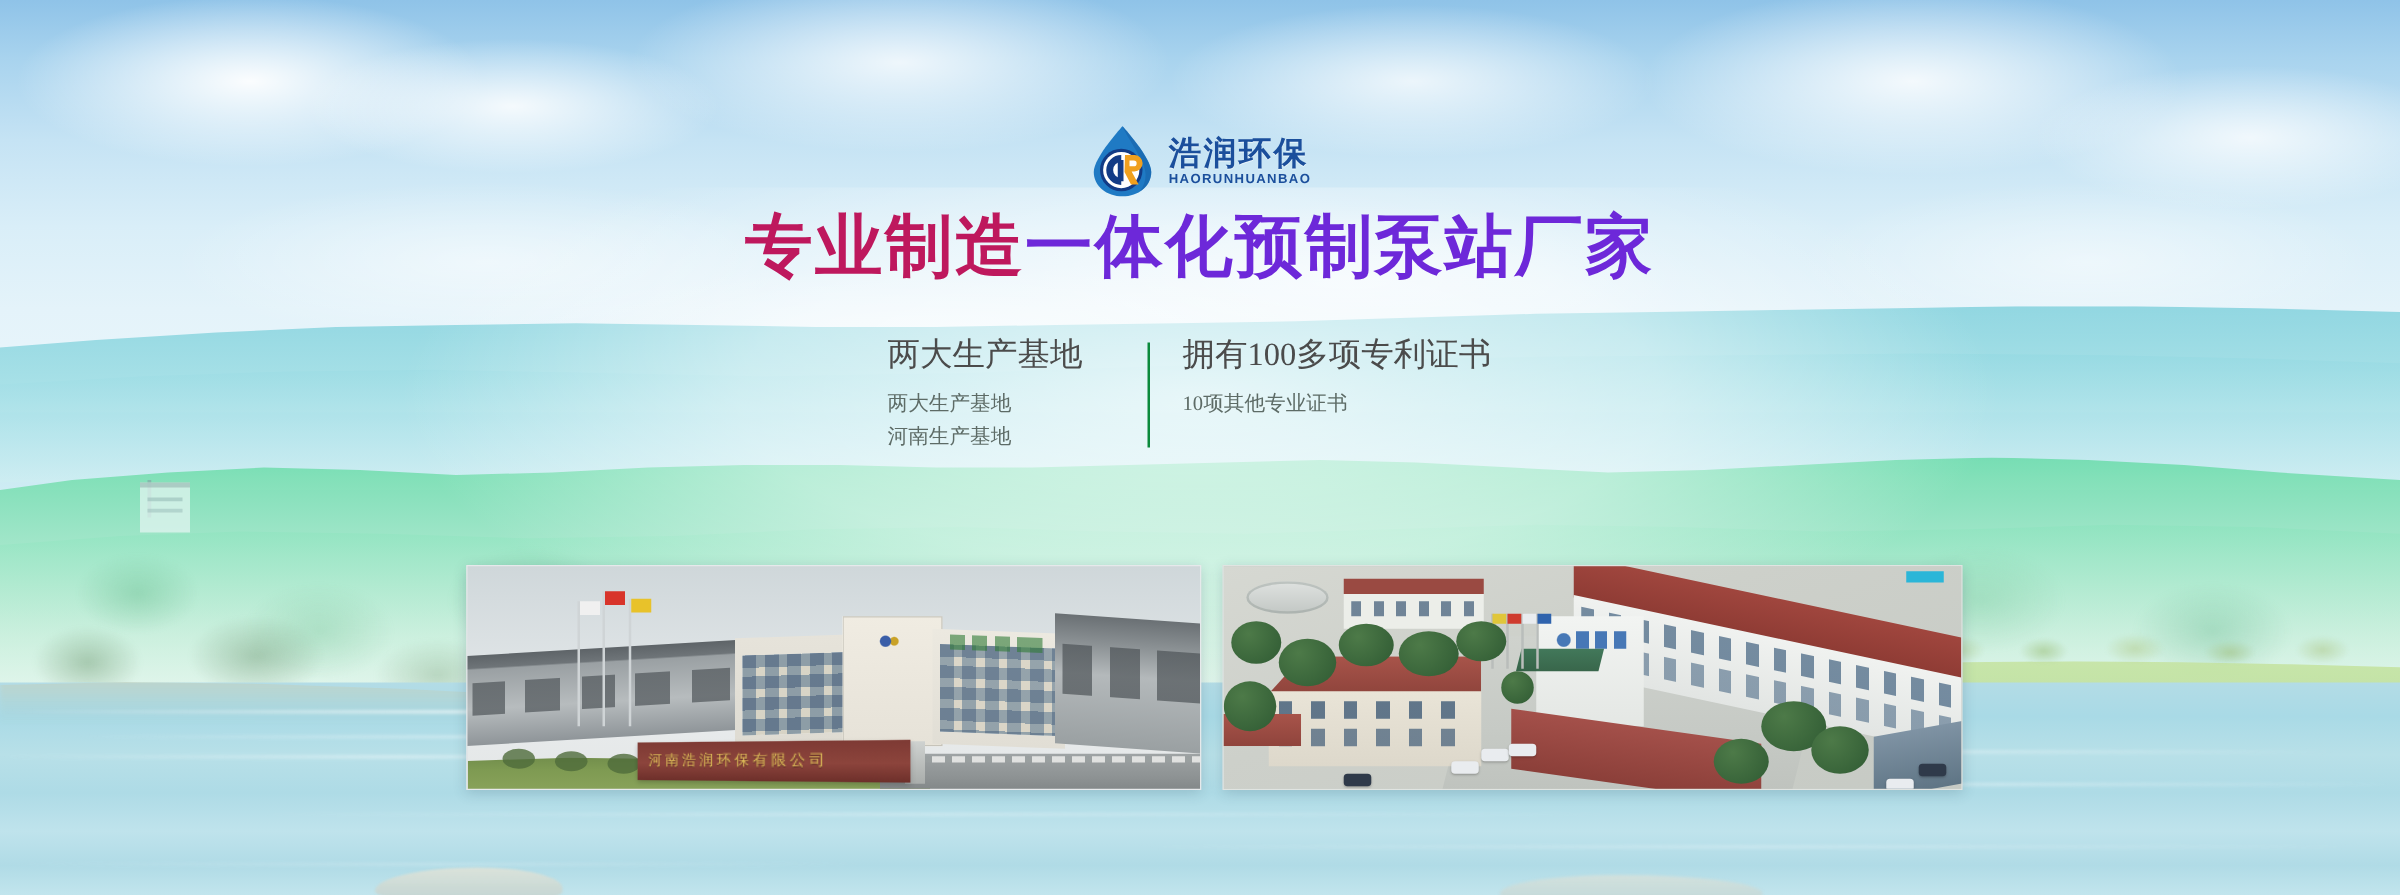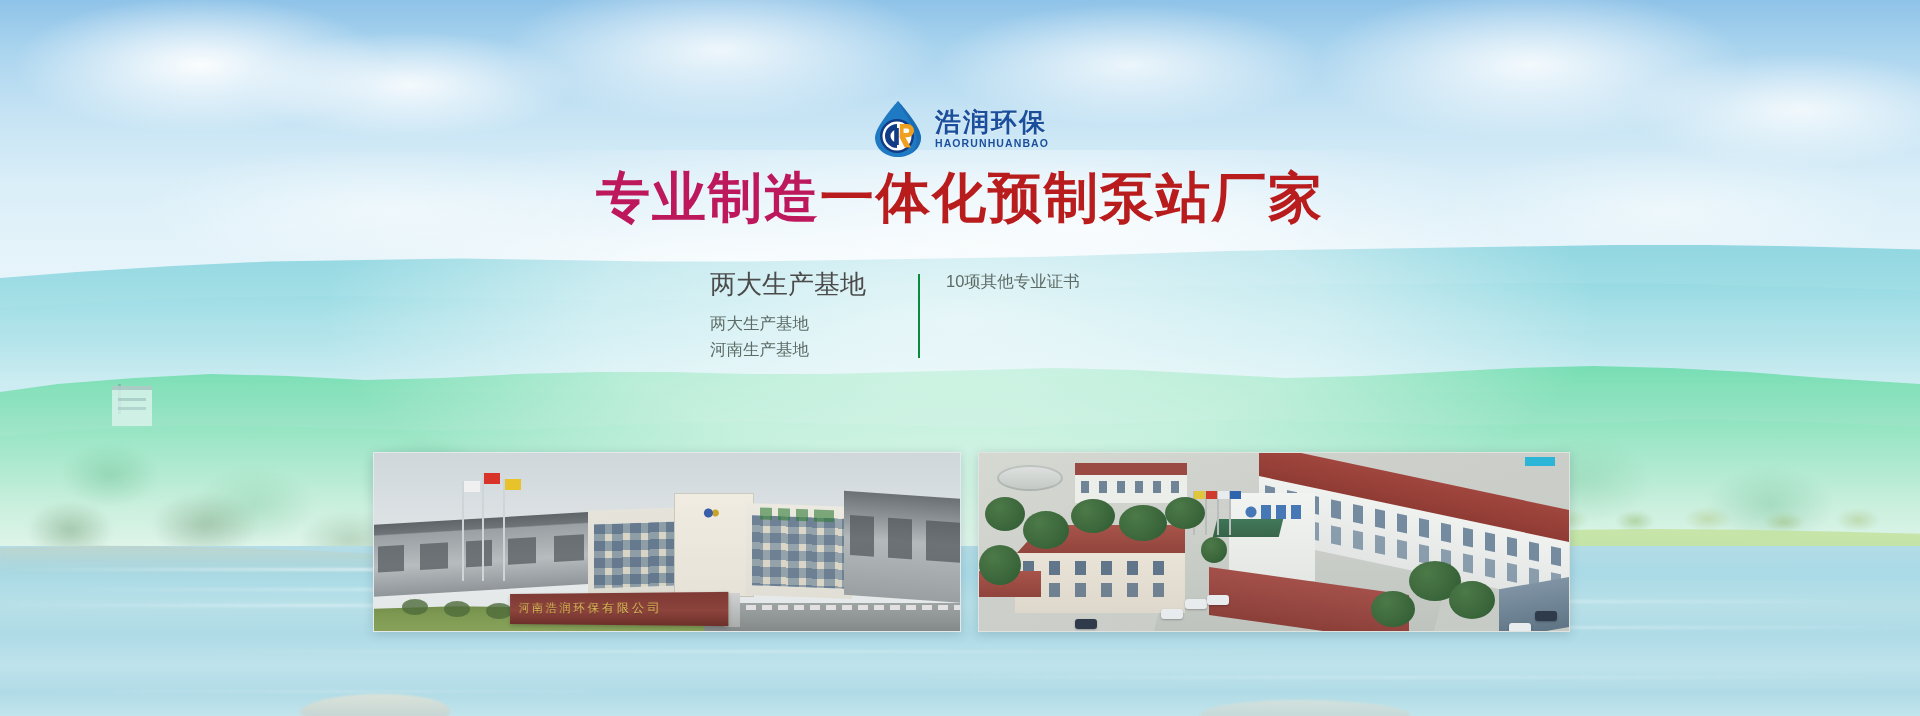--- a/index.html
+++ b/index.html
@@ -216,26 +216,26 @@
 
   
   .headline {
     position:absolute; left:0; top:166px; width:1920px;
     text-align:center;
     font-size:54px; font-weight:bold; letter-spacing:2px;
     line-height:1.18;
     white-space:nowrap;
   }
   .headline .dark { color:#be185d; }
-  .headline .green { color:#b91c1c; }
+  .headline .green { color:#6d28d9; }
 
   
   .features {
     position:absolute; left:0; top:268px; width:1920px;
-    display:flex; justify-content:center; align-items:stretch; gap:0;
+    display:flex; justify-content:center; align-items:stretch; gap:0;font-family:Liberation Serif, serif;
   }
   .feat-col { padding:0 28px; position:relative; }
   .feat-col.c-1 { width:236px; }
   .feat-col.c-2 { width:320px; }
   .feat-col.c-3 { width:352px; }
   .feat-title {
     font-size:26px; color:#4b4b4b; line-height:1.25; white-space:nowrap;
     margin-bottom:9px; font-weight:normal;
   }
   .feat-line {
@@ -561,20 +561,21 @@
     <div class="features">
 
       <div class="feat-col c-1">
         <div class="feat-title">两大生产基地</div>
         <div class="feat-line">两大生产基地</div>
         <div class="feat-line">河南生产基地</div>
       </div>
 
       <div class="feat-col c-2">
         <span class="divider d-1"></span>
+        <div class="feat-title">拥有100多项专利证书</div>
         <div class="feat-line">10项其他专业证书</div>
       </div>
 
 
     </div>
 
     <div class="photos">
 
       <div class="photo photo-left">
         <div class="pl-sky"></div>

